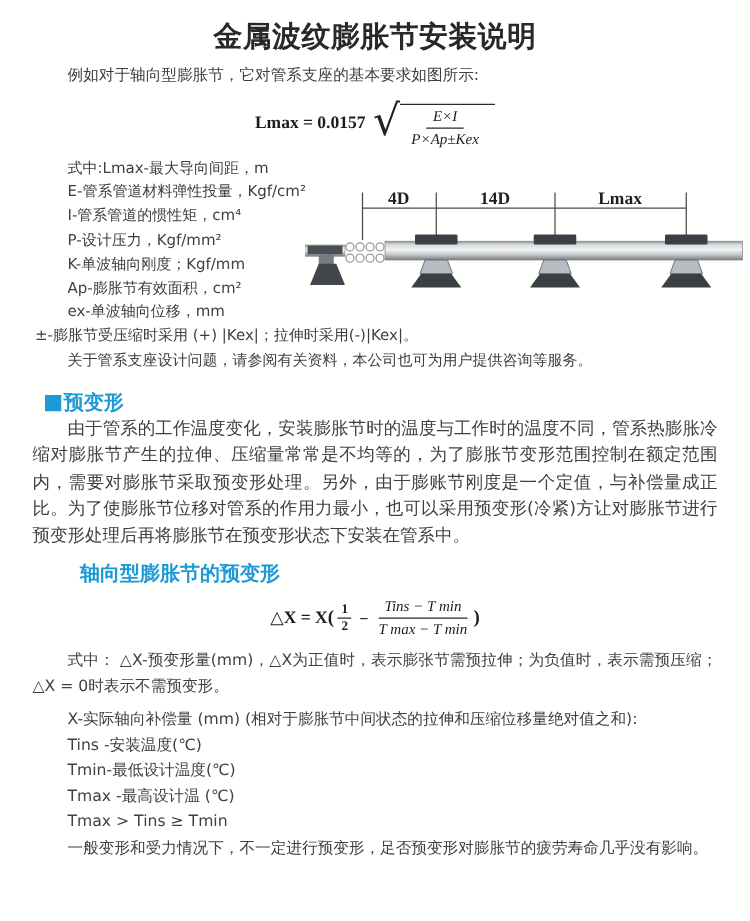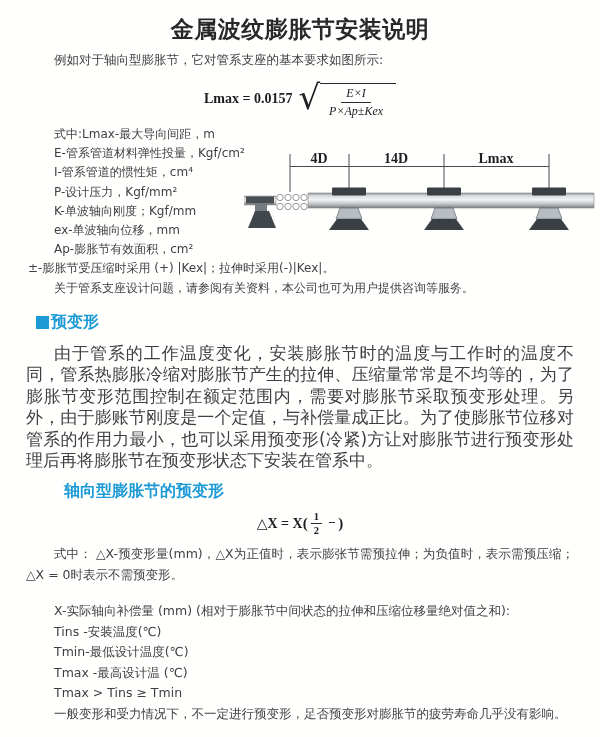--- a/index.html
+++ b/index.html
@@ -62,29 +62,29 @@
   .def-line.consult{margin-left:28px;white-space:normal;}
   .diagram{position:absolute;left:218px;top:26px;width:352px;height:94px;}
   .dim-label{
     font-family:"Liberation Serif","DejaVu Serif",serif;font-weight:bold;
     font-size:14px;fill:#1f1f1f;
   }
   
   .sec2-head{margin:14px 0 0 10px;}
   .sec2-head .sec-label{font-size:16px;margin-left:1px;}
   .body-para{
-    margin:10px 0 0 0;font-size:17px;line-height:21.5px;text-align:justify;
+    margin:0 0 0 0;font-size:14px;line-height:21.5px;text-align:justify;
     text-indent:28px;
   }
   .sub-head{
     color:#1c9ad6;font-size:16px;font-weight:bold;margin:9px 0 0 38px;
   }
   .f2{margin:8px 0 2px 0;font-size:13px;}
   .note-para{
-    margin:6px 0 16px 0;font-size:12.5px;line-height:21px;text-align:justify;
+    margin:6px 0 6px 0;font-size:12.5px;line-height:21px;text-align:justify;
     text-indent:28px;
   }
   .plain-line{font-size:12.5px;line-height:20.5px;margin-left:28px;}
   .remark{margin-left:0;text-indent:28px;}
 </style>
 </head>
 <body>
 
 <div class="page">
 
@@ -105,22 +105,22 @@
       </span>
     </span>
   </div>
 
   <div class="def-block">
     <div class="def-line first">式中:Lmax-最大导向间距，m</div>
     <div class="def-line">E-管系管道材料弹性投量，Kgf/cm²</div>
     <div class="def-line">I-管系管道的惯性矩，cm⁴</div>
     <div class="def-line">P-设计压力，Kgf/mm²</div>
     <div class="def-line">K-单波轴向刚度；Kgf/mm</div>
+    <div class="def-line">Ap-膨胀节有效面积，cm²</div>
     <div class="def-line">ex-单波轴向位移，mm</div>
-    <div class="def-line">Ap-膨胀节有效面积，cm²</div>
     <div class="def-line pm">±-膨胀节受压缩时采用 (+) |Kex|；拉伸时采用(-)|Kex|。</div>
     <div class="def-line consult">关于管系支座设计问题，请参阅有关资料，本公司也可为用户提供咨询等服务。</div>
 
     <svg class="diagram" viewBox="0 0 352 94">
       <defs>
         <linearGradient id="pipeGrad" x1="0" y1="0" x2="0" y2="1">
           <stop offset="0" stop-color="#8f9396"></stop>
           <stop offset="0.18" stop-color="#d7dadc"></stop>
           <stop offset="0.45" stop-color="#f2f3f4"></stop>
           <stop offset="0.72" stop-color="#c3c7ca"></stop>
@@ -184,20 +184,24 @@
   <div class="sub-head">轴向型膨胀节的预变形</div>
 
   <div class="formula f2">
     <span class="f-lhs">△X = X</span>
     <span class="f-paren">(</span>
     <span class="frac frac-sm">
       <span class="fnum">1</span>
       <span class="fden">2</span>
     </span>
     <span class="f-op">−</span>
+    <span class="frac">
+      <span class="fnum">Tins − T min</span>
+      <span class="fden">T max − T min</span>
+    </span>
     <span class="f-paren">)</span>
   </div>
 
   <p class="note-para">式中： △X-预变形量(mm)，△X为正值时，表示膨张节需预拉伸；为负值时，表示需预压缩；△X = 0时表示不需预变形。</p>
   <div class="plain-line">X-实际轴向补偿量 (mm) (相对于膨胀节中间状态的拉伸和压缩位移量绝对值之和):</div>
   <div class="plain-line">Tins -安装温度(℃)</div>
   <div class="plain-line">Tmin-最低设计温度(℃)</div>
   <div class="plain-line">Tmax -最高设计温 (℃)</div>
   <div class="plain-line">Tmax &gt; Tins ≥ Tmin</div>
   <div class="plain-line remark">一般变形和受力情况下，不一定进行预变形，足否预变形对膨胀节的疲劳寿命几乎没有影响。</div>

